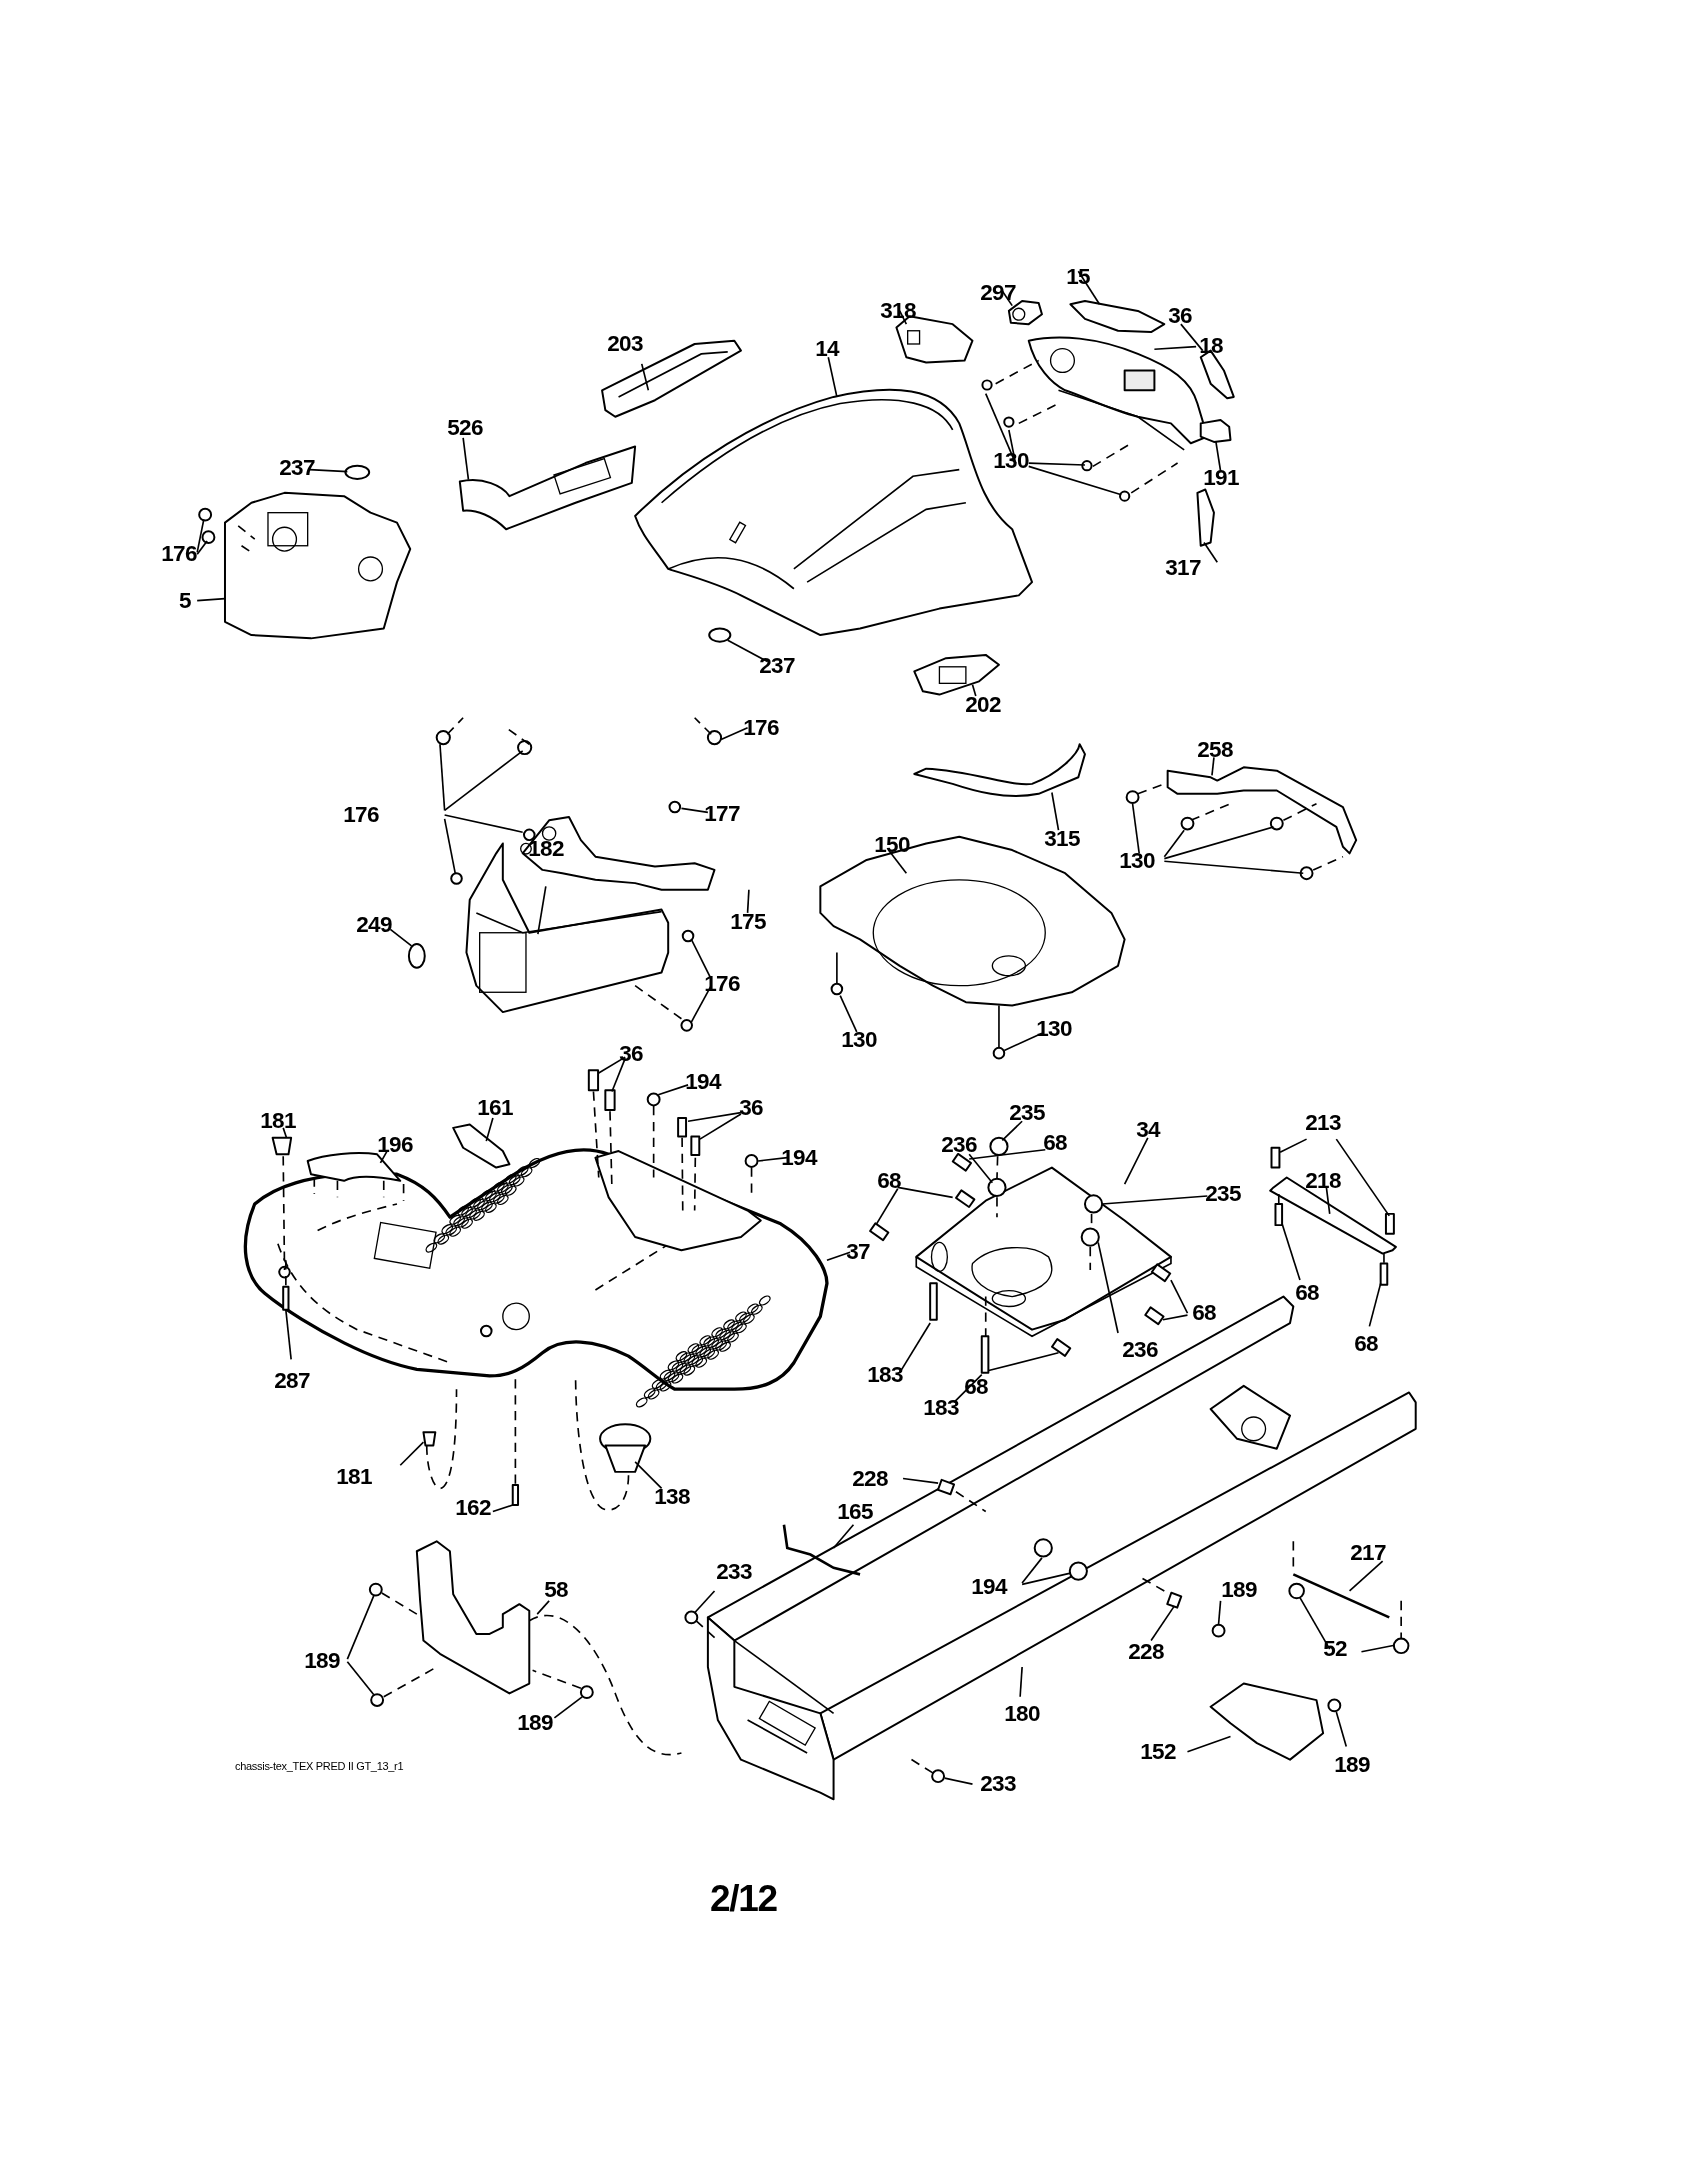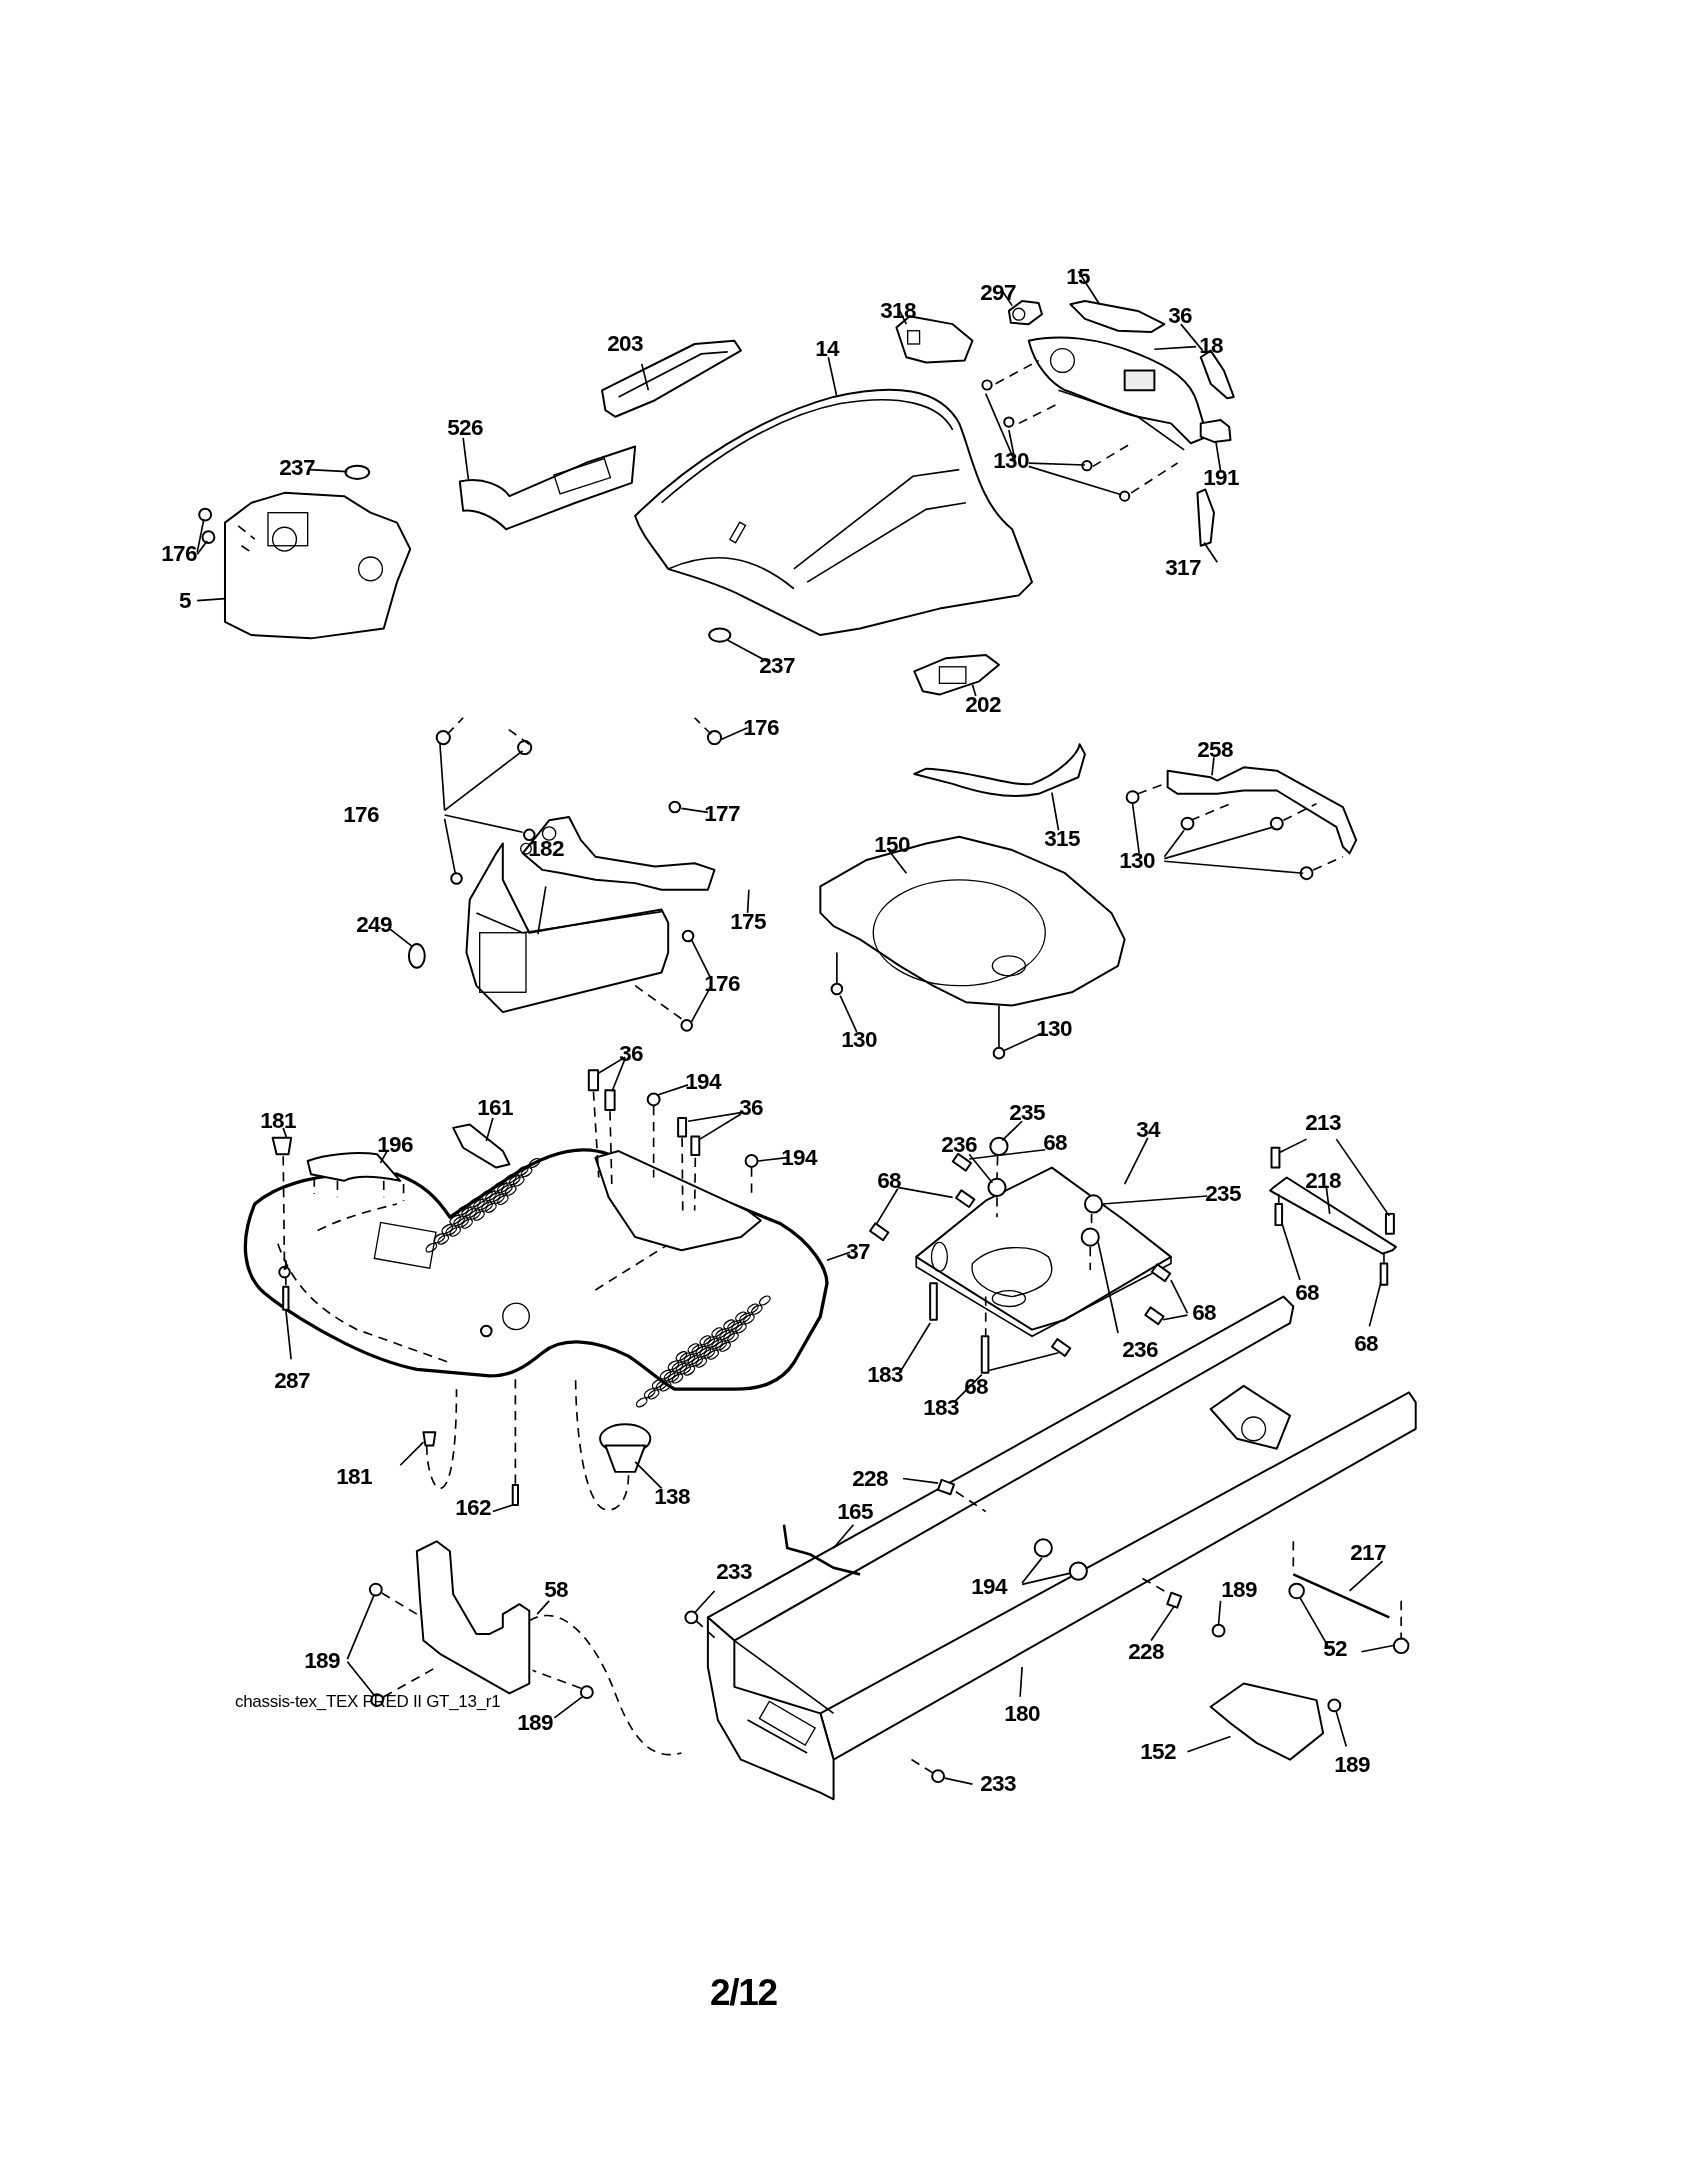--- a/index.html
+++ b/index.html
@@ -2,23 +2,23 @@
 <html style="font-size:10.6px"><head>
 <meta charset="utf-8">
 <style>
   html, body { margin:0; padding:0; background:#ffffff; }
   body { width:1687px; height:2183px; position:relative; overflow:hidden;
          font-family:"Liberation Sans", sans-serif; color:#000; }
   #diagram { position:absolute; left:0; top:0; width:1687px; height:2183px; }
   .lbl { position:absolute; font-family:"Liberation Sans", sans-serif; font-weight:bold;
          font-size:22.5px; line-height:1; transform:translate(-50%,-50%); white-space:nowrap;
          letter-spacing:-0.7px; cursor:pointer; }
-  .caption { position:absolute; left:235px; top:1692px; font-family:"Liberation Sans", sans-serif;
-             font-size:17px; letter-spacing:-0.3px; }
-  .pageno { position:absolute; left:710px; top:1972px; font-family:"Liberation Sans", sans-serif;
+  .caption { position:absolute; left:235px; top:1760px; font-family:"Liberation Sans", sans-serif;
+             font-size:11px; letter-spacing:-0.3px; }
+  .pageno { position:absolute; left:710px; top:1878px; font-family:"Liberation Sans", sans-serif;
             font-weight:bold; font-size:37px; letter-spacing:-1.3px; }
   svg .p { fill:#fff; stroke:#000; stroke-width:3; stroke-linejoin:round; }
   svg .g { fill:#ececec; stroke:#000; stroke-width:3; stroke-linejoin:round; }
   svg .l { fill:none; stroke:#000; stroke-width:2.5; }
   svg .d { fill:none; stroke:#000; stroke-width:2.5; stroke-dasharray:14 10; }
   svg .h { fill:none; stroke:#000; stroke-width:2; }
   svg .thick { fill:#fff; stroke:#000; stroke-width:5; stroke-linejoin:round; }
 </style>
 </head>
 <body>

